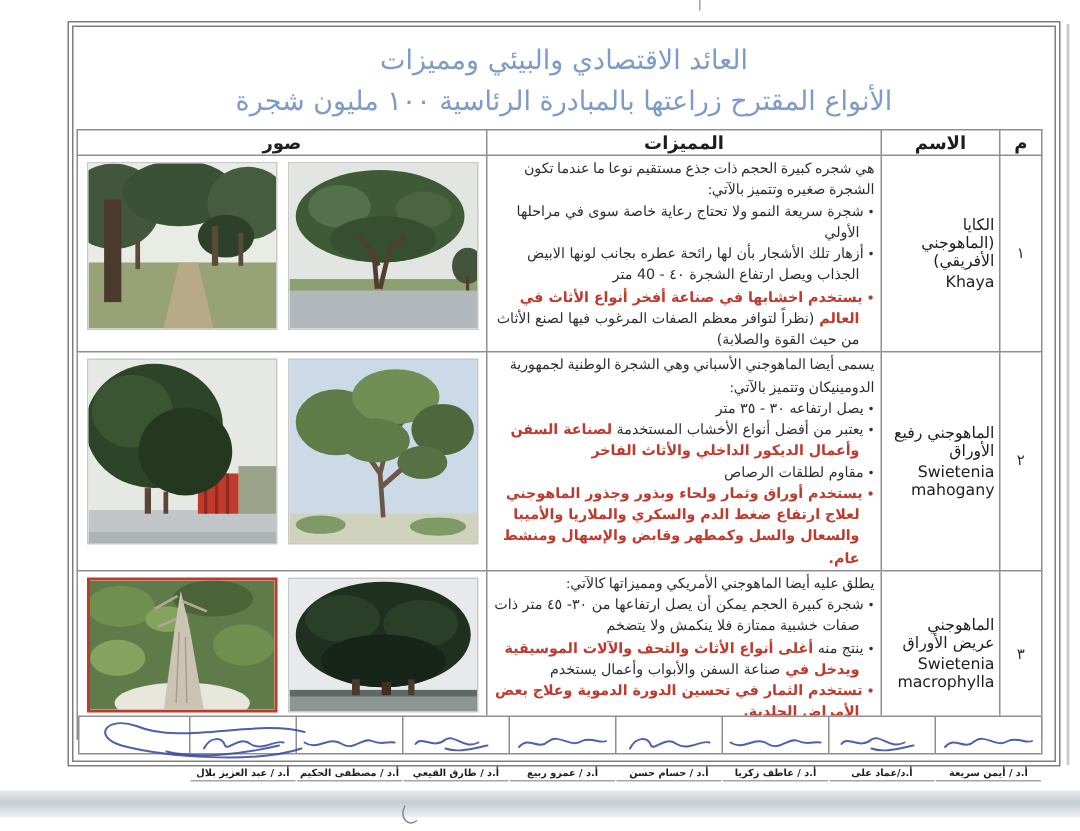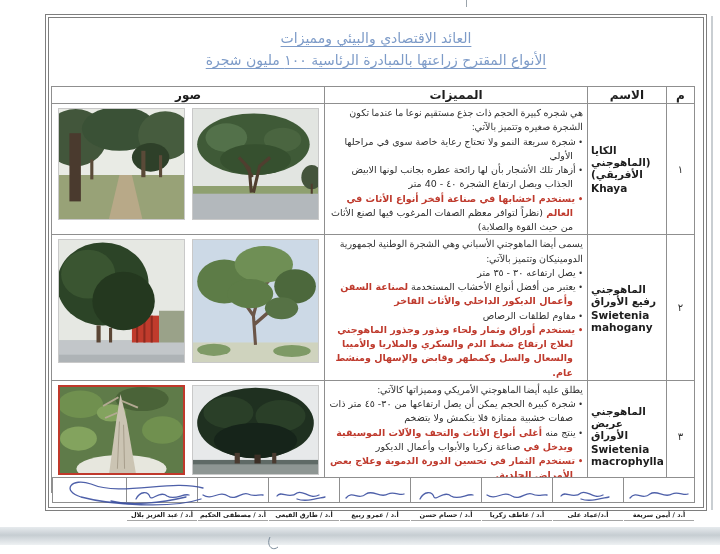--- a/index.html
+++ b/index.html
@@ -4,31 +4,31 @@
 <style>
   :root{
     --red:#bf3a2d; --title-blue:#7d9bc8; --ink:#3b4fa0; --body:#2e2e2e; --bgray:#8a8a8a;
   }
   html,body{margin:0;padding:0;background:#fff;}
   .canvas{position:relative;width:720px;height:554px;background:#fff;overflow:hidden;
           font-family:"DejaVu Sans",sans-serif;color:var(--body);}
   .page-frame{position:absolute;left:45px;top:14px;width:662px;height:497px;
               border:4px double #7e7e7e;box-sizing:border-box;background:#fff;}
   .titles{padding-top:9px;text-align:center;}
-  .title{font-size:14px;color:var(--title-blue);text-decoration:underline;
+  .title{font-size:18px;color:var(--title-blue);
          text-underline-offset:3px;margin:3px 0 6px 0;direction:rtl;}
   .main-table{position:absolute;top:68px;right:8px;width:643px;border-collapse:collapse;
               table-layout:fixed;}
   .main-table th,.main-table td{border:1px solid #8f8f8f;box-sizing:border-box;overflow:hidden;}
   .main-table thead th{height:17px;font-size:12px;font-weight:bold;color:#1d1d1d;padding:0;}
   .main-table tbody tr:nth-child(1){height:129px;}
   .main-table tbody tr:nth-child(2){height:139px;}
   .main-table tbody tr:nth-child(3){height:112px;}
   td.cell-num{text-align:center;vertical-align:middle;font-size:10px;}
-  td.cell-name{text-align:left;vertical-align:middle;font-weight:bold;font-size:10.5px;
+  td.cell-name{text-align:right;vertical-align:middle;font-weight:normal;font-size:10.5px;
                padding:0 3px;color:#1d1d1d;}
   .name-en{margin-top:2px;font-size:10.5px;direction:ltr;}
   td.cell-feat{vertical-align:top;padding:2px 4px 0 3px;font-size:9.5px;line-height:1.5;
                text-align:right;}
   .intro{direction:rtl;font-family:Liberation Serif, serif;}
   .bullet{direction:rtl;padding-right:10px;text-indent:-10px;}
   .seg-red{color:var(--red);font-weight:bold;}
   .marker{font-size:8px;}
   .marker.seg-red{font-size:8px;}
   td.cell-photos{vertical-align:top;padding:4px 6px;}
@@ -181,21 +181,21 @@
           </tr>
           <tr>
             <td class="cell-num">٣</td>
             <td class="cell-name">
               <div dir="rtl">الماهوجني عريض الأوراق</div>
               <div class="name-en">Swietenia macrophylla</div>
             </td>
             <td class="cell-feat">
               <div class="intro">يطلق عليه أيضا الماهوجني الأمريكي ومميزاتها كالآتي:</div>
               <div class="bullet"><span class="marker">• </span><span>شجرة كبيرة الحجم يمكن أن يصل ارتفاعها من ٣٠- ٤٥ متر ذات صفات خشبية ممتازة فلا ينكمش ولا يتضخم</span></div>
-              <div class="bullet"><span class="marker">• </span><span>ينتج منه </span><span class="seg-red">أغلى أنواع الأثاث والتحف والآلات الموسيقية ويدخل في </span><span>صناعة زكريا والأبواب وأعمال الديكور</span></div>
+              <div class="bullet"><span class="marker">• </span><span>ينتج منه </span><span class="seg-red">أغلى أنواع الأثاث والتحف والآلات الموسيقية ويدخل في </span><span>صناعة السفن والأبواب وأعمال يستخدم</span></div>
               <div class="bullet"><span class="marker seg-red">• </span><span class="seg-red">تستخدم الثمار في تحسين الدورة الدموية وعلاج بعض الأمراض الجلدية.</span></div>
             </td>
             <td class="cell-photos">
               <div class="photo-pair">
                 <div class="photo ph-size-2 redframe">
                   <svg viewBox="0 0 120 100" preserveAspectRatio="none" width="100%" height="100%">
                     <rect x="0" y="0" width="120" height="100" fill="#5f7b49"></rect>
                     <ellipse cx="20" cy="20" rx="22" ry="16" fill="#70904f"></ellipse>
                     <ellipse cx="80" cy="14" rx="26" ry="14" fill="#4a6338"></ellipse>
                     <ellipse cx="100" cy="50" rx="20" ry="16" fill="#70904f"></ellipse>

